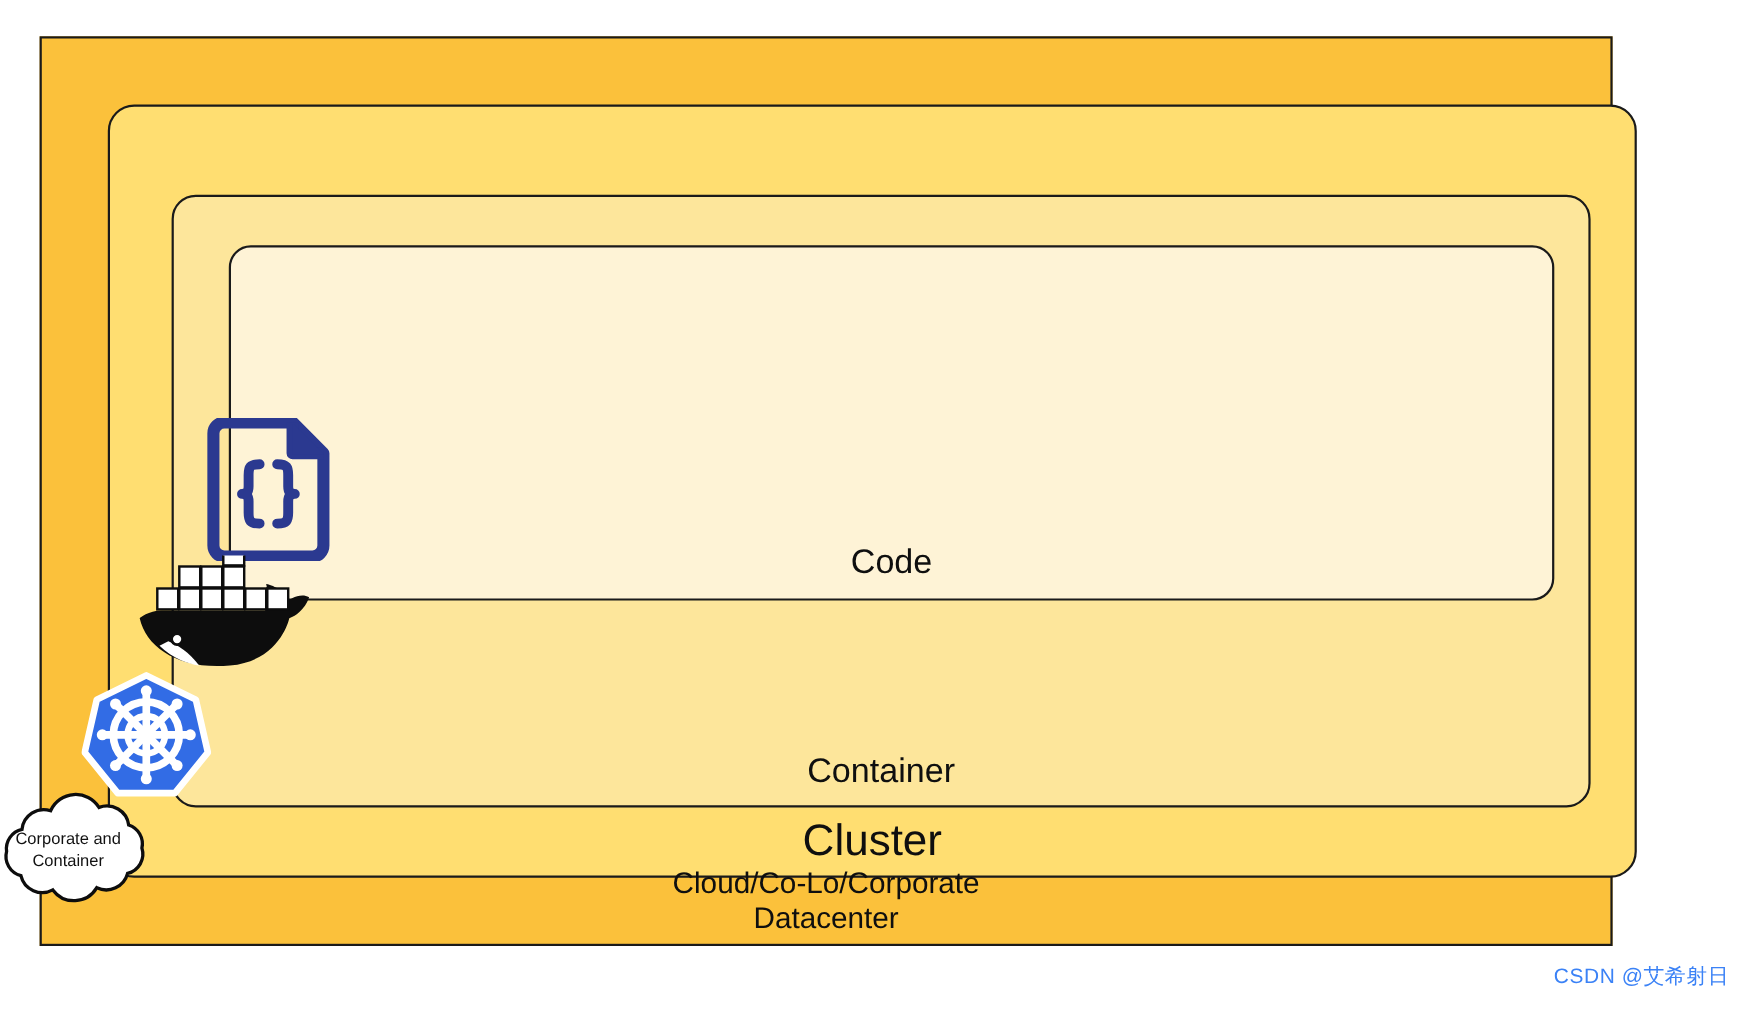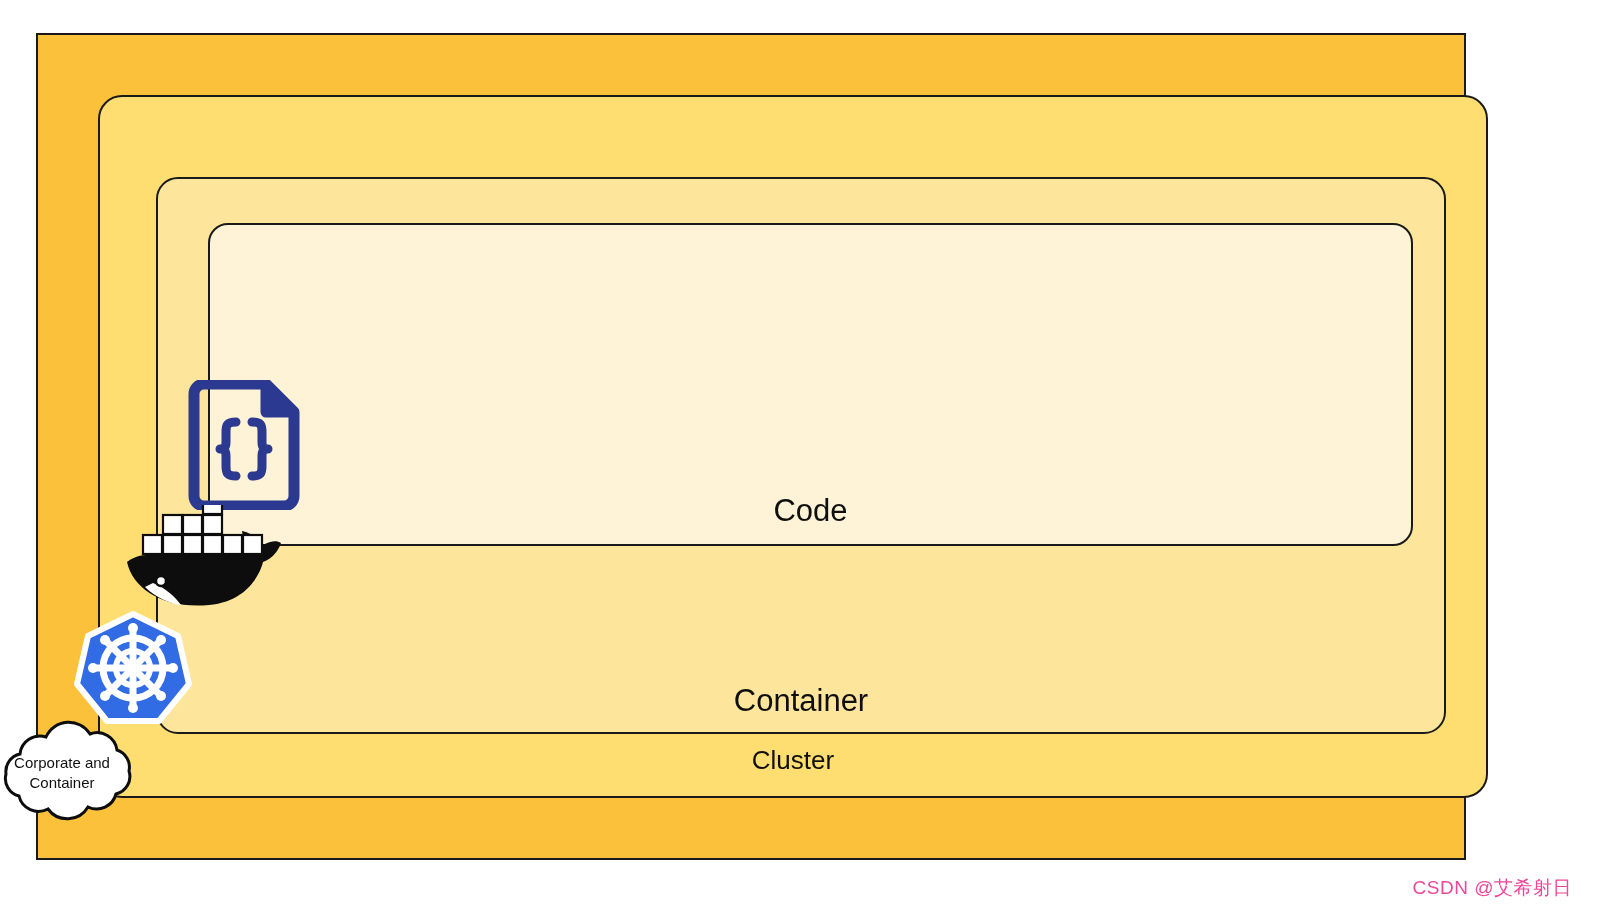--- a/index.html
+++ b/index.html
@@ -73,21 +73,21 @@
     width: 100%;
     text-align: center;
     color: #0f0f0f;
     font-weight: 400;
     line-height: 1.18;
     pointer-events: none;
     white-space: pre-line;
   }
   #label-code      { bottom: 14px; font-size: 31px; }
   #label-container { bottom: 12px; font-size: 31px; }
-  #label-cluster   { bottom: 20px; font-size: 26px; }
+  #label-cluster   { bottom: 8px; font-size: 40px; }
   #label-datacenter{ bottom: 6px;  font-size: 27px; }
 
   
   .icon-abs { position: absolute; }
 
   #icon-code-file { left: 184px; top: 380px; width: 120px; height: 130px; }
   #icon-docker    { left: 123px; top: 505px; width: 160px; height: 105px; }
   #icon-k8s       { left: 74px;  top: 608px; width: 118px; height: 118px; }
   #icon-cloud     { left: -26px; top: 718px; width: 176px; height: 110px; }
 
@@ -107,21 +107,21 @@
     pointer-events: none;
   }
   .cloud-text span { display: block; }
 
   
   #watermark {
     position: absolute;
     right: 28px;
     bottom: 22px;
     font-size: 19px;
-    color: #ec4899;
+    color: #3b82f6;
     letter-spacing: 0.5px;
     white-space: nowrap;
   }
 </style>
 </head>
 <body>
 
 <div id="canvas">
 
   <div class="layer" id="layer-datacenter" style="background: rgb(251, 193, 59); border-color: rgb(26, 26, 26);">
@@ -133,20 +133,22 @@
         <div class="layer" id="layer-code" style="background: rgb(254, 243, 214); border-color: rgb(26, 26, 26);">
           <div class="layer-label" id="label-code">Code</div>
         </div>
 
         <div class="layer-label" id="label-container">Container</div>
       </div>
 
       <div class="layer-label" id="label-cluster">Cluster</div>
     </div>
 
+    <div class="layer-label" id="label-datacenter">Cloud/Co-Lo/Corporate
+Datacenter</div>
   </div>
 
   <div class="icon-abs" id="icon-code-file">
     <svg width="120" height="130" viewBox="0 0 120 130" xmlns="http://www.w3.org/2000/svg">
       <path d="M10 14 a10 10 0 0 1 10 -10 h62 l28 28 v84 a10 10 0 0 1 -10 10 h-80 a10 10 0 0 1 -10 -10 z" fill="none" stroke="#2B3990" stroke-width="11" stroke-linejoin="round"></path>
       <path d="M82 4 v28 h28" fill="none" stroke="#2B3990" stroke-width="11" stroke-linejoin="round"></path>
       <path d="M82 5 L110 33 L82 33 Z" fill="#2B3990"></path>
 
       <path d="M52 42 c-9 0 -10 3 -10 10 v10 c0 6 -3 7 -6 7 c3 0 6 1 6 7 v10 c0 7 1 10 10 10" fill="none" stroke="#2B3990" stroke-width="9" stroke-linecap="round" stroke-linejoin="round"></path>
 

